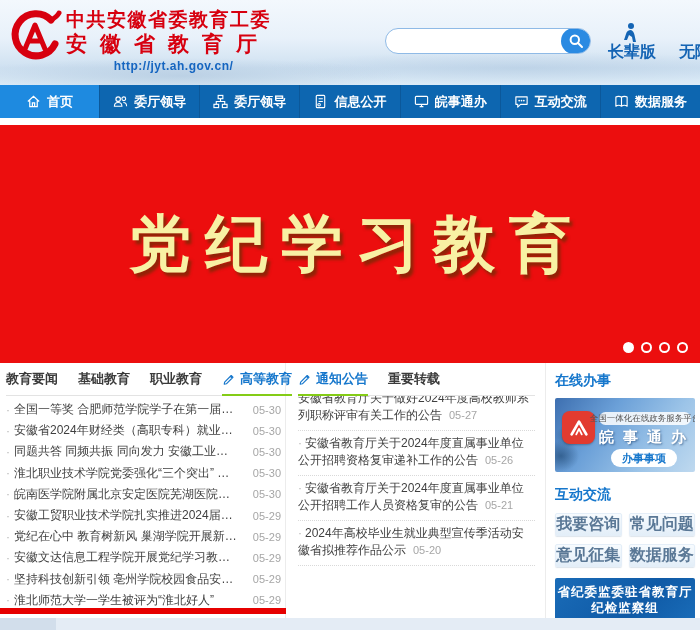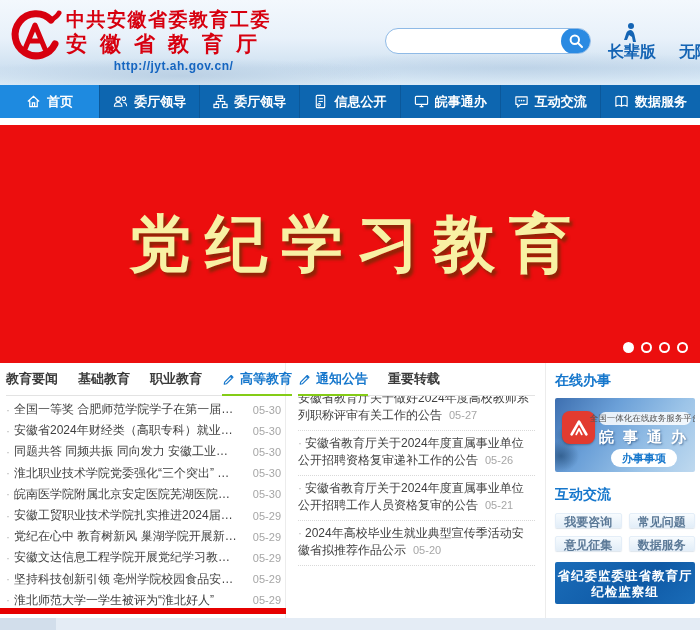--- a/index.html
+++ b/index.html
@@ -80,21 +80,21 @@
   .card-logo { position:absolute; left:7px; top:13px; width:33px; height:33px; border-radius:8px; background:#e23b30;
     display:flex; align-items:center; justify-content:center; box-shadow:0 1px 2px rgba(0,0,0,.25); }
   .card-strip { position:absolute; left:44px; top:14px; width:92px; height:13px; background:rgba(255,255,255,.85);
     border-radius:7px; font-size:8.5px; color:#555; display:flex; align-items:center; justify-content:center; white-space:nowrap; }
   .card-title { position:absolute; left:44px; top:30px; width:92px; font-size:15px; font-weight:bold; color:#fff;
     letter-spacing:9px; text-shadow:1px 1px 2px rgba(0,40,90,.5); white-space:nowrap; }
   .card-btn { position:absolute; left:56px; top:51px; width:66px; height:18px; background:#fff; border:none;
     border-radius:9px; font-size:11px; font-weight:bold; color:#1677cc; cursor:pointer; line-height:16px; }
   .interact-heading { margin-top:14px; }
   .btn-grid { display:grid; grid-template-columns:1fr 1fr; gap:8px 7px; margin-top:9px; width:140px; }
-  .i-btn { height:15px; border:1px solid #e4eef8; border-radius:2px; cursor:pointer; font-size:12px; font-weight:bold;
+  .i-btn { height:23px; border:1px solid #e4eef8; border-radius:2px; cursor:pointer; font-size:16px; font-weight:bold;
     color:#5a7896; background:linear-gradient(180deg,#f7fbfe 0%,#e3eef8 100%); box-shadow:0 1px 1px rgba(120,150,180,.25); }
   .inspect-box { margin-top:11px; width:140px; height:42px; border-radius:2px; cursor:pointer;
     background:linear-gradient(135deg,#1a6cb8 0%,#0f5aa6 60%,#1a6cb8 100%);
     color:#fff; font-size:12.5px; font-weight:bold; text-align:center; padding-top:6px; line-height:16px; letter-spacing:1px; }
 
   
   .footer-bar { position:absolute; top:618px; left:0; width:700px; height:12px; background:#e4ecf5; }
   .footer-bar .seg { position:absolute; left:0; top:0; width:56px; height:12px; background:#d2deeb; }
 </style>
 </head>

